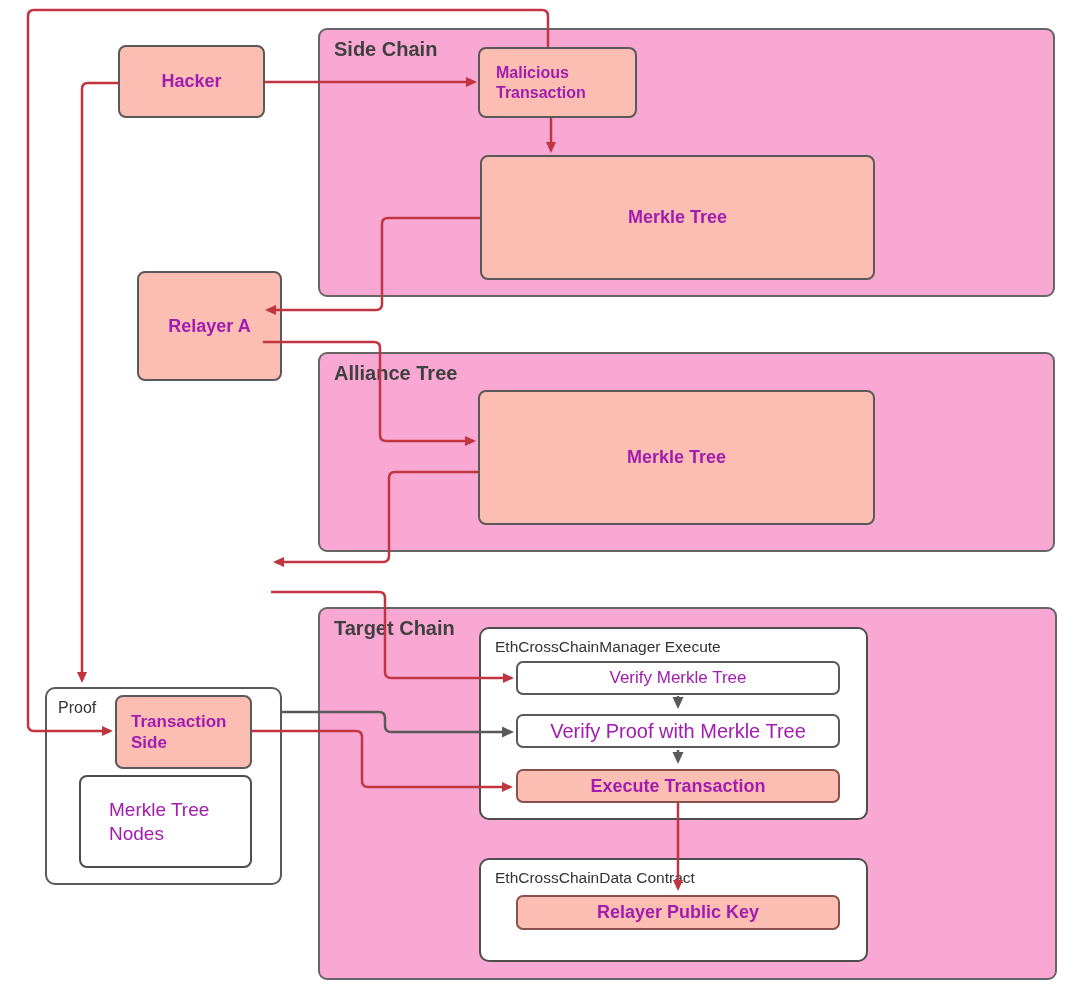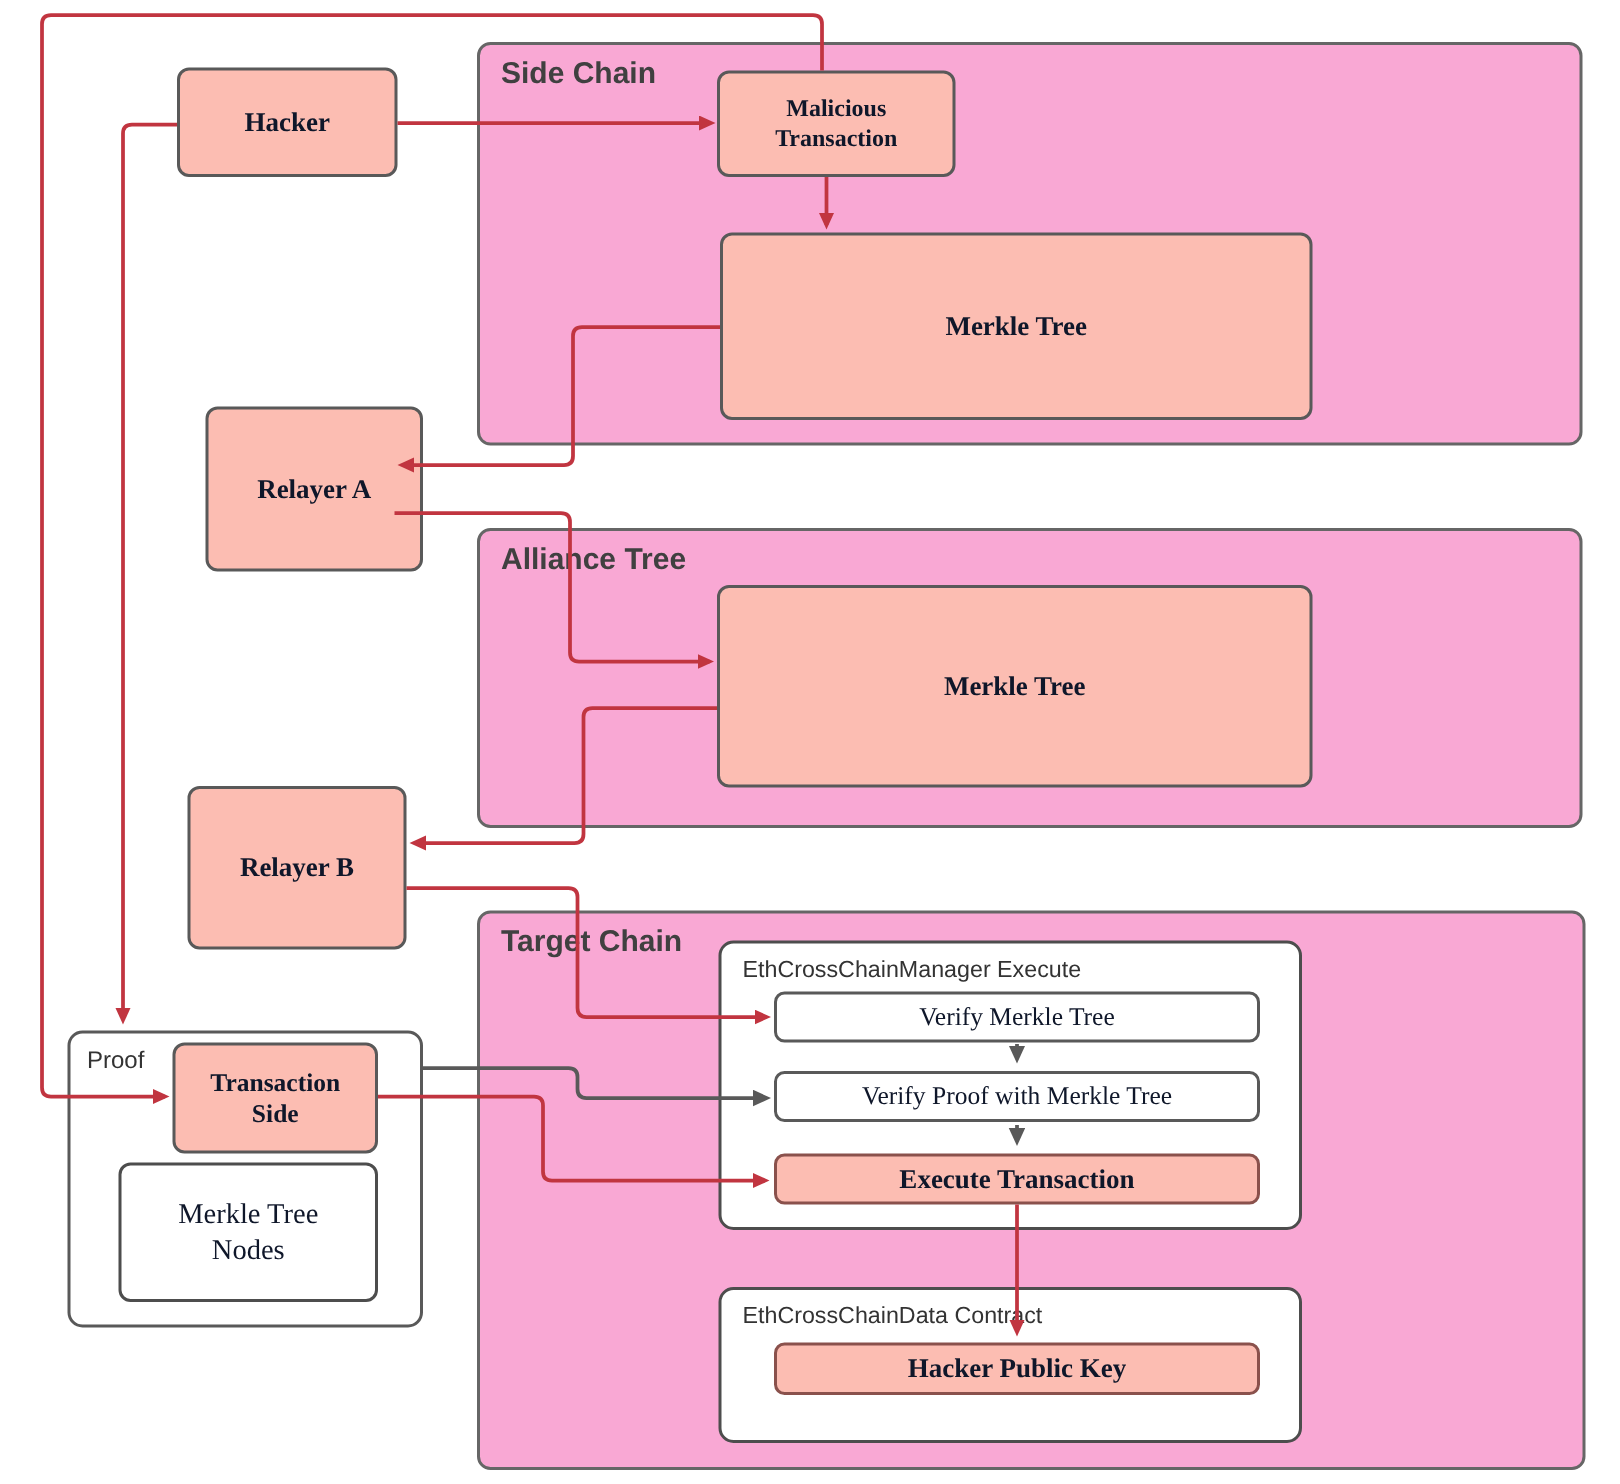--- a/index.html
+++ b/index.html
@@ -16,23 +16,23 @@
     white-space:nowrap;
   }
   .whitebox{
     position:absolute;background:#ffffff;border:2.5px solid #4d4d4d;border-radius:10px;
     box-sizing:border-box;z-index:2;
   }
   .whitebox-label{
     position:absolute;top:9px;left:14px;font-size:15.5px;color:#333333;white-space:nowrap;
   }
   .node{
-    position:absolute;display:flex;align-items:center;justify-content:center;text-align:center;
+    position:absolute;display:flex;align-items:center;justify-content:center;
     background:#fcbdb2;border:2.5px solid #595959;border-radius:8px;box-sizing:border-box;
-    z-index:3;font-weight:bold;color:#0f172a;line-height:1.25;font-family:Liberation Serif, serif;
+    z-index:3;font-weight:bold;color:#a21caf;line-height:1.25;
   }
   .node.white{background:#ffffff;font-weight:normal;}
   .node.inner{border-radius:7px;}
   .node.inner.pinkbtn{border-color:#8a514c;}
   svg.wires{position:absolute;left:0;top:0;z-index:4;pointer-events:none;}
 </style>
 </head>
 <body>
 
 <div class="canvas">
@@ -74,46 +74,43 @@
   </div>
 
   <div class="node" style="left:118px;top:271px;width:145px;height:110px;font-size:18px;margin-left:19px;">
     <span>Relayer A</span>
   </div>
 
   <div class="node" style="left:478px;top:390px;width:397px;height:135px;font-size:18px;">
     <span>Merkle Tree</span>
   </div>
 
-  <div class="node" style="left:125px;top:524px;width:146px;height:109px;font-size:18px;">
-    <span>Relayer B</span>
-  </div>
 
   <div class="node" style="left:115px;top:695px;width:137px;height:74px;font-size:17px;padding:0 14px;">
     <span>Transaction Side</span>
   </div>
 
   <div class="node white" style="left:79px;top:775px;width:173px;height:93px;font-size:19px;padding:0 28px;border-color:#4d4d4d;">
     <span>Merkle Tree Nodes</span>
   </div>
 
   <div class="node white inner" style="left:516px;top:661px;width:324px;height:34px;font-size:17px;">
     <span>Verify Merkle Tree</span>
   </div>
 
-  <div class="node white inner" style="left:516px;top:714px;width:324px;height:34px;font-size:17px;">
+  <div class="node white inner" style="left:516px;top:714px;width:324px;height:34px;font-size:20px;">
     <span>Verify Proof with Merkle Tree</span>
   </div>
 
   <div class="node inner pinkbtn" style="left:516px;top:769px;width:324px;height:34px;font-size:18px;">
     <span>Execute Transaction</span>
   </div>
 
   <div class="node inner pinkbtn" style="left:516px;top:895px;width:324px;height:35px;font-size:18px;">
-    <span>Hacker Public Key</span>
+    <span>Relayer Public Key</span>
   </div>
 
   <svg class="wires" width="1080" height="989" viewBox="0 0 1080 989">
     <defs>
       <marker id="arr-red" markerUnits="userSpaceOnUse" markerWidth="12" markerHeight="12" refX="8" refY="5" orient="auto">
         <path d="M0,0 L11,5 L0,10 Z" fill="#c13540"></path>
       </marker>
       <marker id="arr-gray" markerUnits="userSpaceOnUse" markerWidth="13" markerHeight="13" refX="8" refY="5.5" orient="auto">
         <path d="M0,0 L12,5.5 L0,11 Z" fill="#595959"></path>
       </marker>

